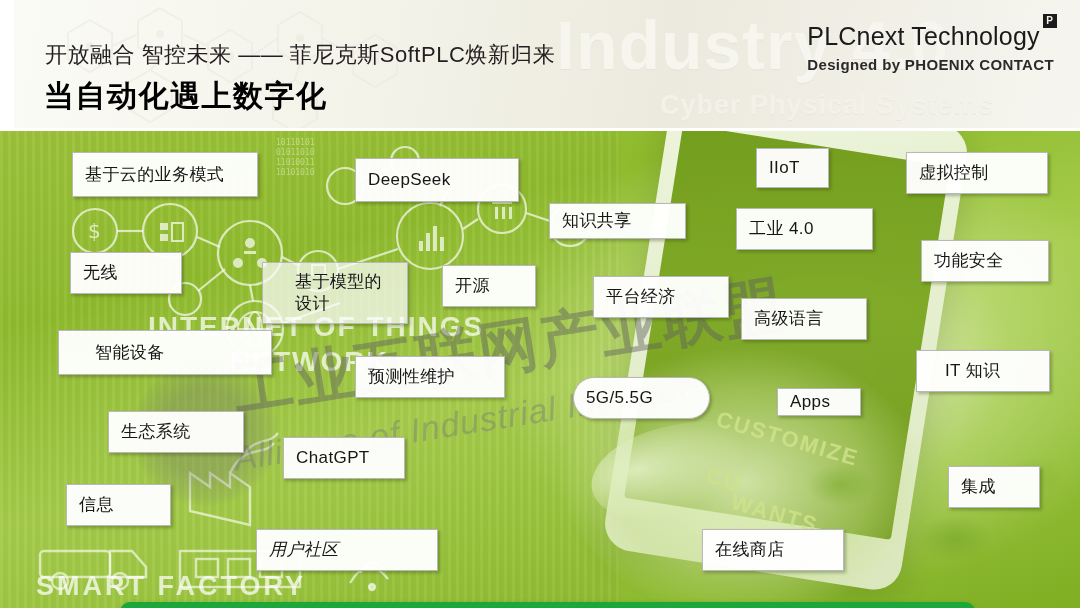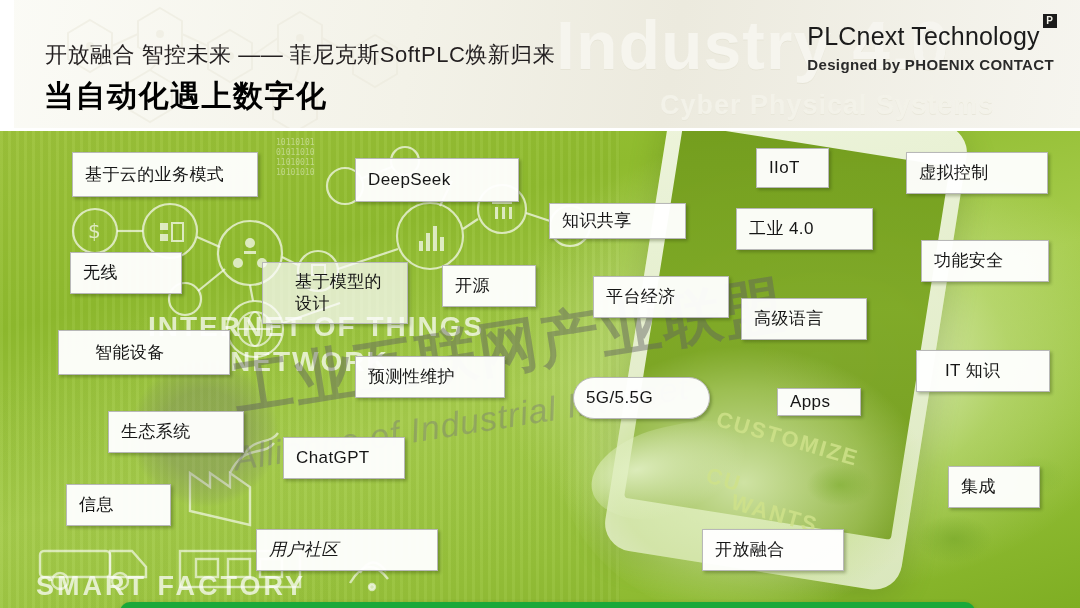--- a/index.html
+++ b/index.html
@@ -440,31 +440,31 @@
         <div class="label-box" style="left: 756px; top: 17px; width: 73px; height: 40px;"><span>IIoT</span></div>
         <div class="label-box" style="left: 906px; top: 21px; width: 142px; height: 42px;"><span>虚拟控制</span></div>
         <div class="label-box" style="left: 736px; top: 77px; width: 137px; height: 42px;"><span>工业 4.0</span></div>
         <div class="label-box" style="left: 54px; top: 121px; width: 112px; height: 42px; margin-left: 16px;"><span>无线</span></div>
         <div class="label-box translucent" style="left: 262px; top: 131px; width: 146px; height: 62px;"><span>基于模型的
 设计</span></div>
         <div class="label-box" style="left: 442px; top: 134px; width: 94px; height: 42px;"><span>开源</span></div>
         <div class="label-box" style="left: 593px; top: 145px; width: 136px; height: 42px;"><span>平台经济</span></div>
         <div class="label-box" style="left: 921px; top: 109px; width: 128px; height: 42px;"><span>功能安全</span></div>
         <div class="label-box" style="left: 741px; top: 167px; width: 126px; height: 42px;"><span>高级语言</span></div>
-        <div class="label-box" style="left: 58px; top: 199px; width: 172px; height: 45px; padding-left: 36px;"><span>智能设备</span></div>
+        <div class="label-box" style="left: 58px; top: 199px; width: 214px; height: 45px; padding-left: 36px;"><span>智能设备</span></div>
         <div class="label-box" style="left: 355px; top: 225px; width: 150px; height: 42px;"><span>预测性维护</span></div>
         <div class="label-box" style="left: 916px; top: 219px; width: 134px; height: 42px; padding-left: 28px;"><span>IT 知识</span></div>
         <div class="label-box" style="left: 573px; top: 246px; width: 137px; height: 42px; border-radius: 21px;"><span>5G/5.5G</span></div>
         <div class="label-box" style="left: 777px; top: 257px; width: 84px; height: 28px;"><span>Apps</span></div>
         <div class="label-box" style="left: 108px; top: 280px; width: 136px; height: 42px;"><span>生态系统</span></div>
         <div class="label-box" style="left: 283px; top: 306px; width: 122px; height: 42px;"><span>ChatGPT</span></div>
         <div class="label-box" style="left: 66px; top: 353px; width: 105px; height: 42px;"><span>信息</span></div>
         <div class="label-box" style="left: 948px; top: 335px; width: 92px; height: 42px;"><span>集成</span></div>
         <div class="label-box" style="left: 256px; top: 398px; width: 182px; height: 42px; font-style: italic;"><span>用户社区</span></div>
-        <div class="label-box" style="left: 702px; top: 398px; width: 142px; height: 42px;"><span>开放融合</span></div>
+        <div class="label-box" style="left: 702px; top: 398px; width: 142px; height: 42px;"><span>在线商店</span></div>
       </div>
 
     <div id="banner">
       
     </div>
 
   </div>
 </div>
 
 </body></html>

